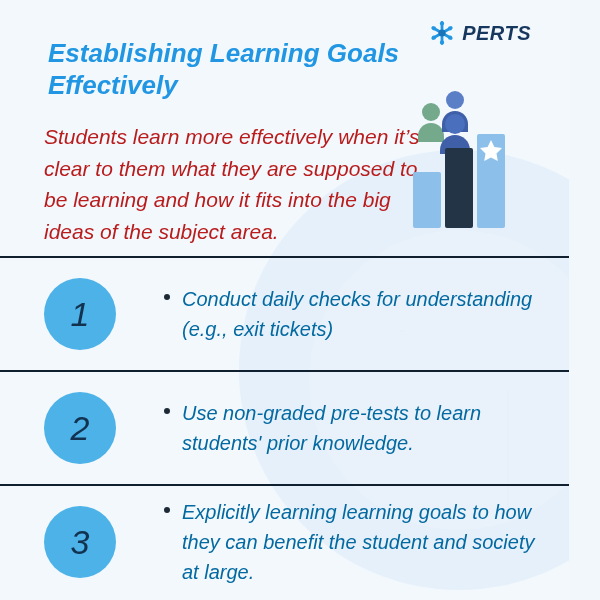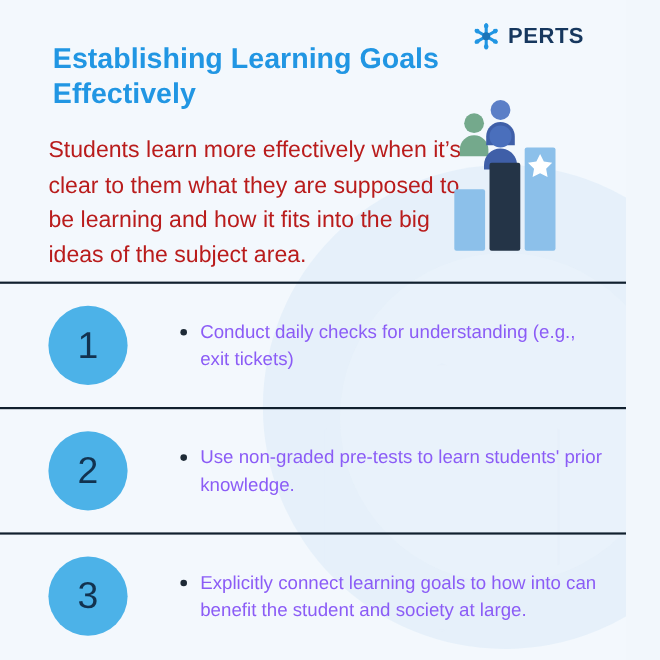--- a/index.html
+++ b/index.html
@@ -12,20 +12,21 @@
     font-family: "Liberation Sans", sans-serif;
     background: #f2f7fc;
     overflow: hidden;
   }
   .page {
     position: relative;
     width: 569px;
     height: 600px;
     background: #f3f8fd;
     overflow: hidden;
+    font-style: italic;
   }
   
   .bg-circle {
     position: absolute;
     border-radius: 50%;
     background: #e3eef9;
     opacity: .85;
   }
   .bg-circle.c1 {
     width: 440px; height: 440px;
@@ -135,23 +136,23 @@
   }
   .bullet-dot {
     flex: 0 0 auto;
     width: 6px;
     height: 6px;
     border-radius: 50%;
     background: #1d2a36;
     margin: 10px 12px 0 0;
   }
   .bullet-text {
-    font-size: 17px;
+    font-size: 20px;
     line-height: 1.5;
-    color: #8b5cf6;
+    color: #0369a1;
   }
 </style>
 </head>
 <body>
 
 <div class="page">
 
   <div class="bg-circle c1"></div>
   <div class="bg-circle c2"></div>
   <div class="bg-hex"></div>
@@ -215,19 +216,19 @@
       <div class="bullet-wrap">
         <span class="bullet-dot"></span>
         <span class="bullet-text">Use non-graded pre-tests to learn students' prior knowledge.</span>
       </div>
     </div>
 
     <div class="row">
       <div class="num-badge">3</div>
       <div class="bullet-wrap">
         <span class="bullet-dot"></span>
-        <span class="bullet-text">Explicitly connect learning goals to how into can benefit the student and society at large.</span>
+        <span class="bullet-text">Explicitly learning learning goals to how they can benefit the student and society at large.</span>
       </div>
     </div>
 
   </div>
 
 </div>
 
 </body></html>

